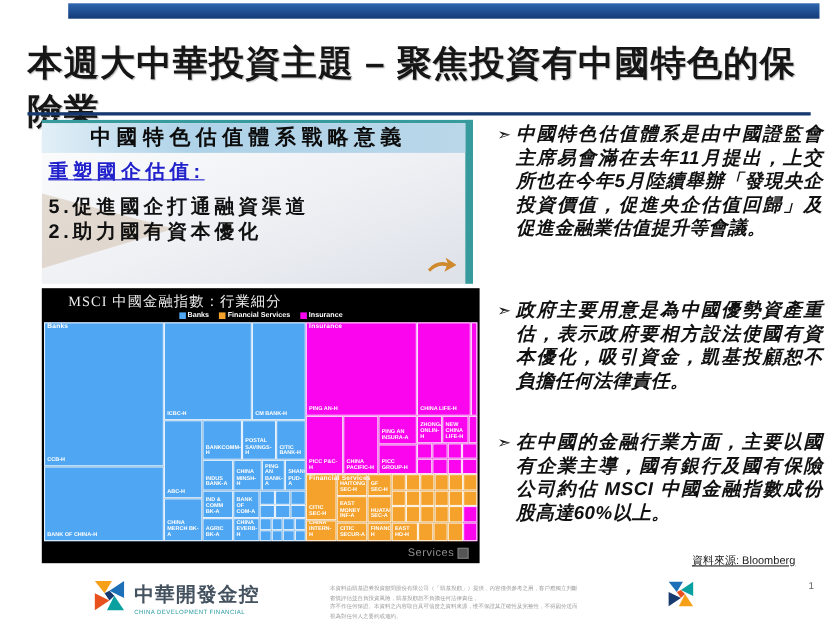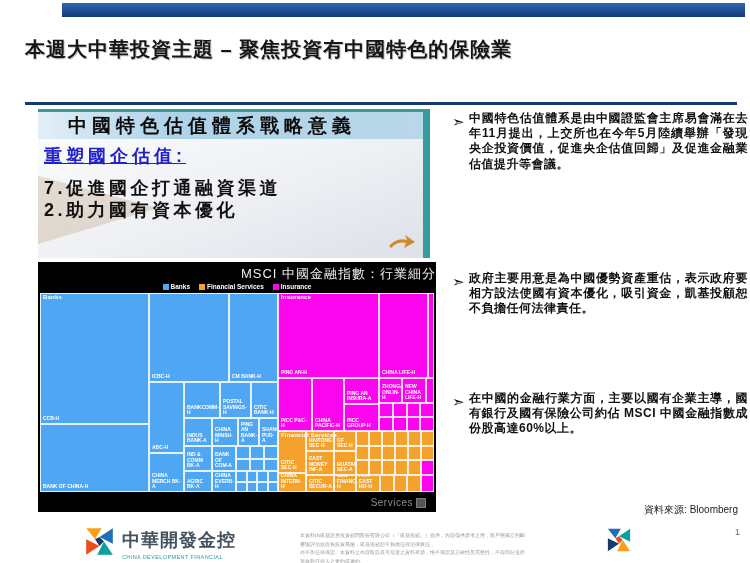--- a/index.html
+++ b/index.html
@@ -2,62 +2,62 @@
 <html><head>
 <meta charset="utf-8">
 <style>
   html,body{margin:0;padding:0;background:#fff;}
   body{font-family:"Liberation Sans","DejaVu Sans",sans-serif;}
   .slide{position:relative;width:750px;height:563px;background:#fff;overflow:hidden;}
 
   .top-bar{position:absolute;left:62px;top:3px;width:683px;height:14px;
     background:linear-gradient(180deg,#2f66b0,#123a78);}
   .slide-title{position:absolute;left:25px;top:36px;width:710px;
-    font-size:20px;font-weight:bold;color:#161616;letter-spacing:1px;
+    font-size:32px;font-weight:bold;color:#161616;letter-spacing:1px;
     text-shadow:1px 1px 1px rgba(120,120,120,.45);}
   .title-rule{position:absolute;left:25px;top:102px;width:712px;height:3px;background:#15386e;}
 
   
   .strategy{position:absolute;left:38px;top:109px;width:385px;height:146px;
     border-top:3px solid #379a9c;border-right:7px solid #379a9c;
     background:linear-gradient(160deg,#fdfdfd 0%,#eef0f4 55%,#dde1e8 100%);}
   .strategy .wedge{position:absolute;left:0;top:52px;width:120px;height:80px;
     background:#cdb99f;opacity:.45;clip-path:polygon(0 15%,100% 55%,0 100%);}
-  .strategy-header{position:relative;height:27px;line-height:27px;padding-left:30px;
+  .strategy-header{position:relative;height:27px;line-height:27px;padding-left:44px;
     background:linear-gradient(90deg,#e2eff7,#aed2e8 35%,#b9d7e9);
     font-size:19px;font-weight:bold;color:#0c0c0c;letter-spacing:5px;white-space:nowrap;}
   .strategy-bodytext{position:relative;padding:5px 6px 0 6px;}
   .strategy-sub{font-size:18px;font-weight:bold;color:#2222cc;letter-spacing:4px;
     text-decoration:underline;margin-bottom:10px;}
   .strategy-point{font-size:18px;font-weight:bold;color:#111;letter-spacing:3.5px;line-height:1.22;}
   .strategy-arrow{position:absolute;right:8px;bottom:5px;}
 
   
   .treemap{position:absolute;left:38px;top:262px;width:398px;height:250px;background:#000;}
-  .tm-title{position:absolute;top:3px;left:0;width:100%;text-align:right;
-    font-family:Liberation Sans, sans-serif;
-    font-size:13px;color:#ececec;letter-spacing:1px;}
+  .tm-title{position:absolute;top:3px;left:0;width:100%;text-align:left;
+    font-family:Liberation Serif, serif;
+    font-size:13px;color:#ececec;letter-spacing:1px;padding-left:24px;}
   .tm-legend{position:absolute;top:21px;left:0;width:100%;display:flex;justify-content:center;gap:9px;}
   .tm-legend .li{display:flex;align-items:center;gap:2px;font-size:6.5px;font-weight:bold;color:#fff;}
   .tm-legend .sw{width:6px;height:6px;display:inline-block;}
   .tm-body{position:absolute;left:2px;top:31px;width:394px;height:199px;background:#000;}
   .tile{position:absolute;box-sizing:border-box;border:0.5px solid rgba(255,255,255,.85);overflow:hidden;}
   .tlabel{position:absolute;left:2px;bottom:1px;max-width:calc(100% - 3px);
     font-size:5px;line-height:1.12;font-weight:bold;color:#fff;text-transform:uppercase;}
   .sector-label{position:absolute;font-size:6px;font-weight:bold;color:#fff;letter-spacing:.2px;}
   .bloomberg{position:absolute;right:10px;bottom:4px;display:flex;align-items:center;gap:3px;
     font-size:10px;color:#8f8f8f;letter-spacing:.5px;}
   .bb-mark{width:8px;height:8px;background:#555;border:1px solid #7a7a7a;display:inline-block;}
 
   
   .bullet{position:absolute;left:452px;width:296px;display:flex;}
   .bullet .mk{width:17px;flex:none;font-size:15px;color:#111;padding-top:2px;}
-  .bullet .tx{flex:1;font-size:12px;font-weight:bold;color:#111;line-height:1.27;
-    letter-spacing:.5px;text-align:justify;}
-  .source{position:absolute;right:12px;top:503px;font-size:10px;color:#222;}
+  .bullet .tx{flex:1;font-size:17px;font-weight:bold;color:#111;line-height:1.27;
+    letter-spacing:.5px;text-align:justify;font-style:italic;}
+  .source{position:absolute;right:27px;top:503px;font-size:10px;color:#222;text-decoration:underline;}
 
   
   .footer{position:absolute;left:0;top:520px;width:750px;height:43px;padding-left:16px;}
   .logo-row{position:absolute;display:flex;align-items:center;gap:7px;}
   .cdf{left:84px;top:6px;}
   .kgi{left:606px;top:7px;}
   .logo-name{font-size:18px;font-weight:bold;color:#44515f;letter-spacing:1px;white-space:nowrap;}
   .kgi .logo-name{font-size:15px;letter-spacing:3px;}
   .logo-en{font-size:5.5px;color:#2a9aa2;letter-spacing:.4px;margin-top:2px;white-space:nowrap;}
   .disclaimer{position:absolute;left:300px;top:11px;width:228px;
@@ -72,21 +72,21 @@
   <div class="top-bar"></div>
 
   <div class="slide-title">本週大中華投資主題 – 聚焦投資有中國特色的保險業</div>
   <div class="title-rule"></div>
 
   <div class="strategy">
     <div class="wedge"></div>
     <div class="strategy-header">中國特色估值體系戰略意義</div>
     <div class="strategy-bodytext">
       <div class="strategy-sub">重塑國企估值:</div>
-      <div class="strategy-point">7.促進國企打通融資渠道</div>
+      <div class="strategy-point">5.促進國企打通融資渠道</div>
       <div class="strategy-point">2.助力國有資本優化</div>
     </div>
     <div class="strategy-arrow">
       <svg width="26" height="14" viewBox="0 0 26 14">
           <path d="M0,11 Q8,2 18,5 L16,0 L26,7 L15,13 L17,8 Q9,6 2,13 Z" fill="#cf8a2e"></path>
         </svg>
     </div>
   </div>
 
   <div class="treemap">

